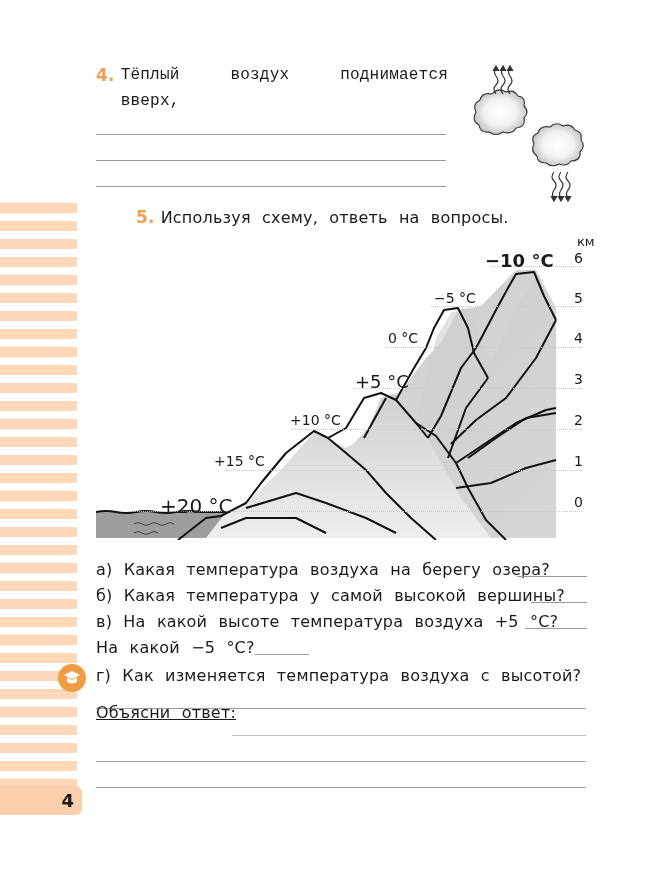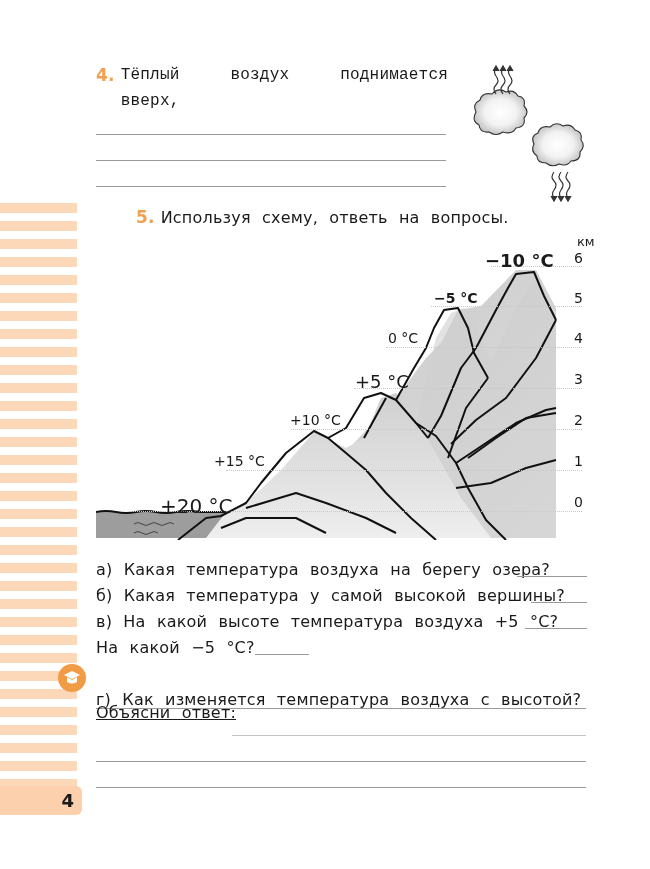--- a/index.html
+++ b/index.html
@@ -124,21 +124,21 @@
   <div style="position:absolute;left:470px;top:-14px;font-size:13px;margin-left:11px;">км</div>
   <div style="position:absolute;left:478px;top:2px;font-size:14px;">6</div>
   <div style="position:absolute;left:478px;top:42px;font-size:14px;">5</div>
   <div style="position:absolute;left:478px;top:82px;font-size:14px;">4</div>
   <div style="position:absolute;left:478px;top:123px;font-size:14px;">3</div>
   <div style="position:absolute;left:478px;top:164px;font-size:14px;">2</div>
   <div style="position:absolute;left:478px;top:205px;font-size:14px;">1</div>
   <div style="position:absolute;left:478px;top:246px;font-size:14px;">0</div>
 
   <div style="position:absolute;left:389px;top:2px;font-size:18px;font-weight:bold;">−10 °C</div>
-  <div style="position:absolute;left:338px;top:42px;font-size:14px;font-weight:bold;">−5 °C</div>
+  <div style="position:absolute;left:338px;top:42px;font-size:14px;">−5 °C</div>
   <div style="position:absolute;left:292px;top:82px;font-size:14px;">0 °C</div>
   <div style="position:absolute;left:259px;top:123px;font-size:18px;">+5 °C</div>
   <div style="position:absolute;left:194px;top:164px;font-size:14px;">+10 °C</div>
   <div style="position:absolute;left:118px;top:205px;font-size:14px;">+15 °C</div>
   <div style="position:absolute;left:64px;top:246px;font-size:20px;">+20 °C</div>
 </div>
 
 <div class="q-text" style="left:96px;top:557px;">а) Какая температура воздуха на берегу озера?</div>
 <div class="blank" style="left:517px;top:576px;width:70px;"></div>
 
@@ -150,19 +150,19 @@
 
 <div class="q-text" style="left:96px;top:635px;">На какой −5 °C?</div>
 <div class="blank" style="left:255px;top:654px;width:54px;"></div>
 
 <div class="teacher-icon">
   <svg width="18" height="16" viewBox="0 0 18 16">
     <path d="M9,1 L17,5 L9,9 L1,5 Z" fill="#fff"></path>
     <path d="M4,7 L4,12 Q9,15 14,12 L14,7 L9,10 Z" fill="#fff"></path>
   </svg>
 </div>
-<div class="q-text" style="left:96px;top:687px;">г) Как изменяется температура воздуха с высотой?</div>
+<div class="q-text" style="left:96px;top:663px;">г) Как изменяется температура воздуха с высотой?</div>
 
 <div class="rule" style="left:96px;top:708px;width:490px;"></div>
 <div class="q-text" style="left:96px;top:700px;text-decoration:underline;">Объясни ответ:</div>
 <div class="rule" style="left:232px;top:735px;width:354px;background:#c4c4c4;"></div>
 <div class="rule" style="left:96px;top:761px;width:490px;"></div>
 <div class="rule" style="left:96px;top:787px;width:490px;"></div>
 
 </body></html>

